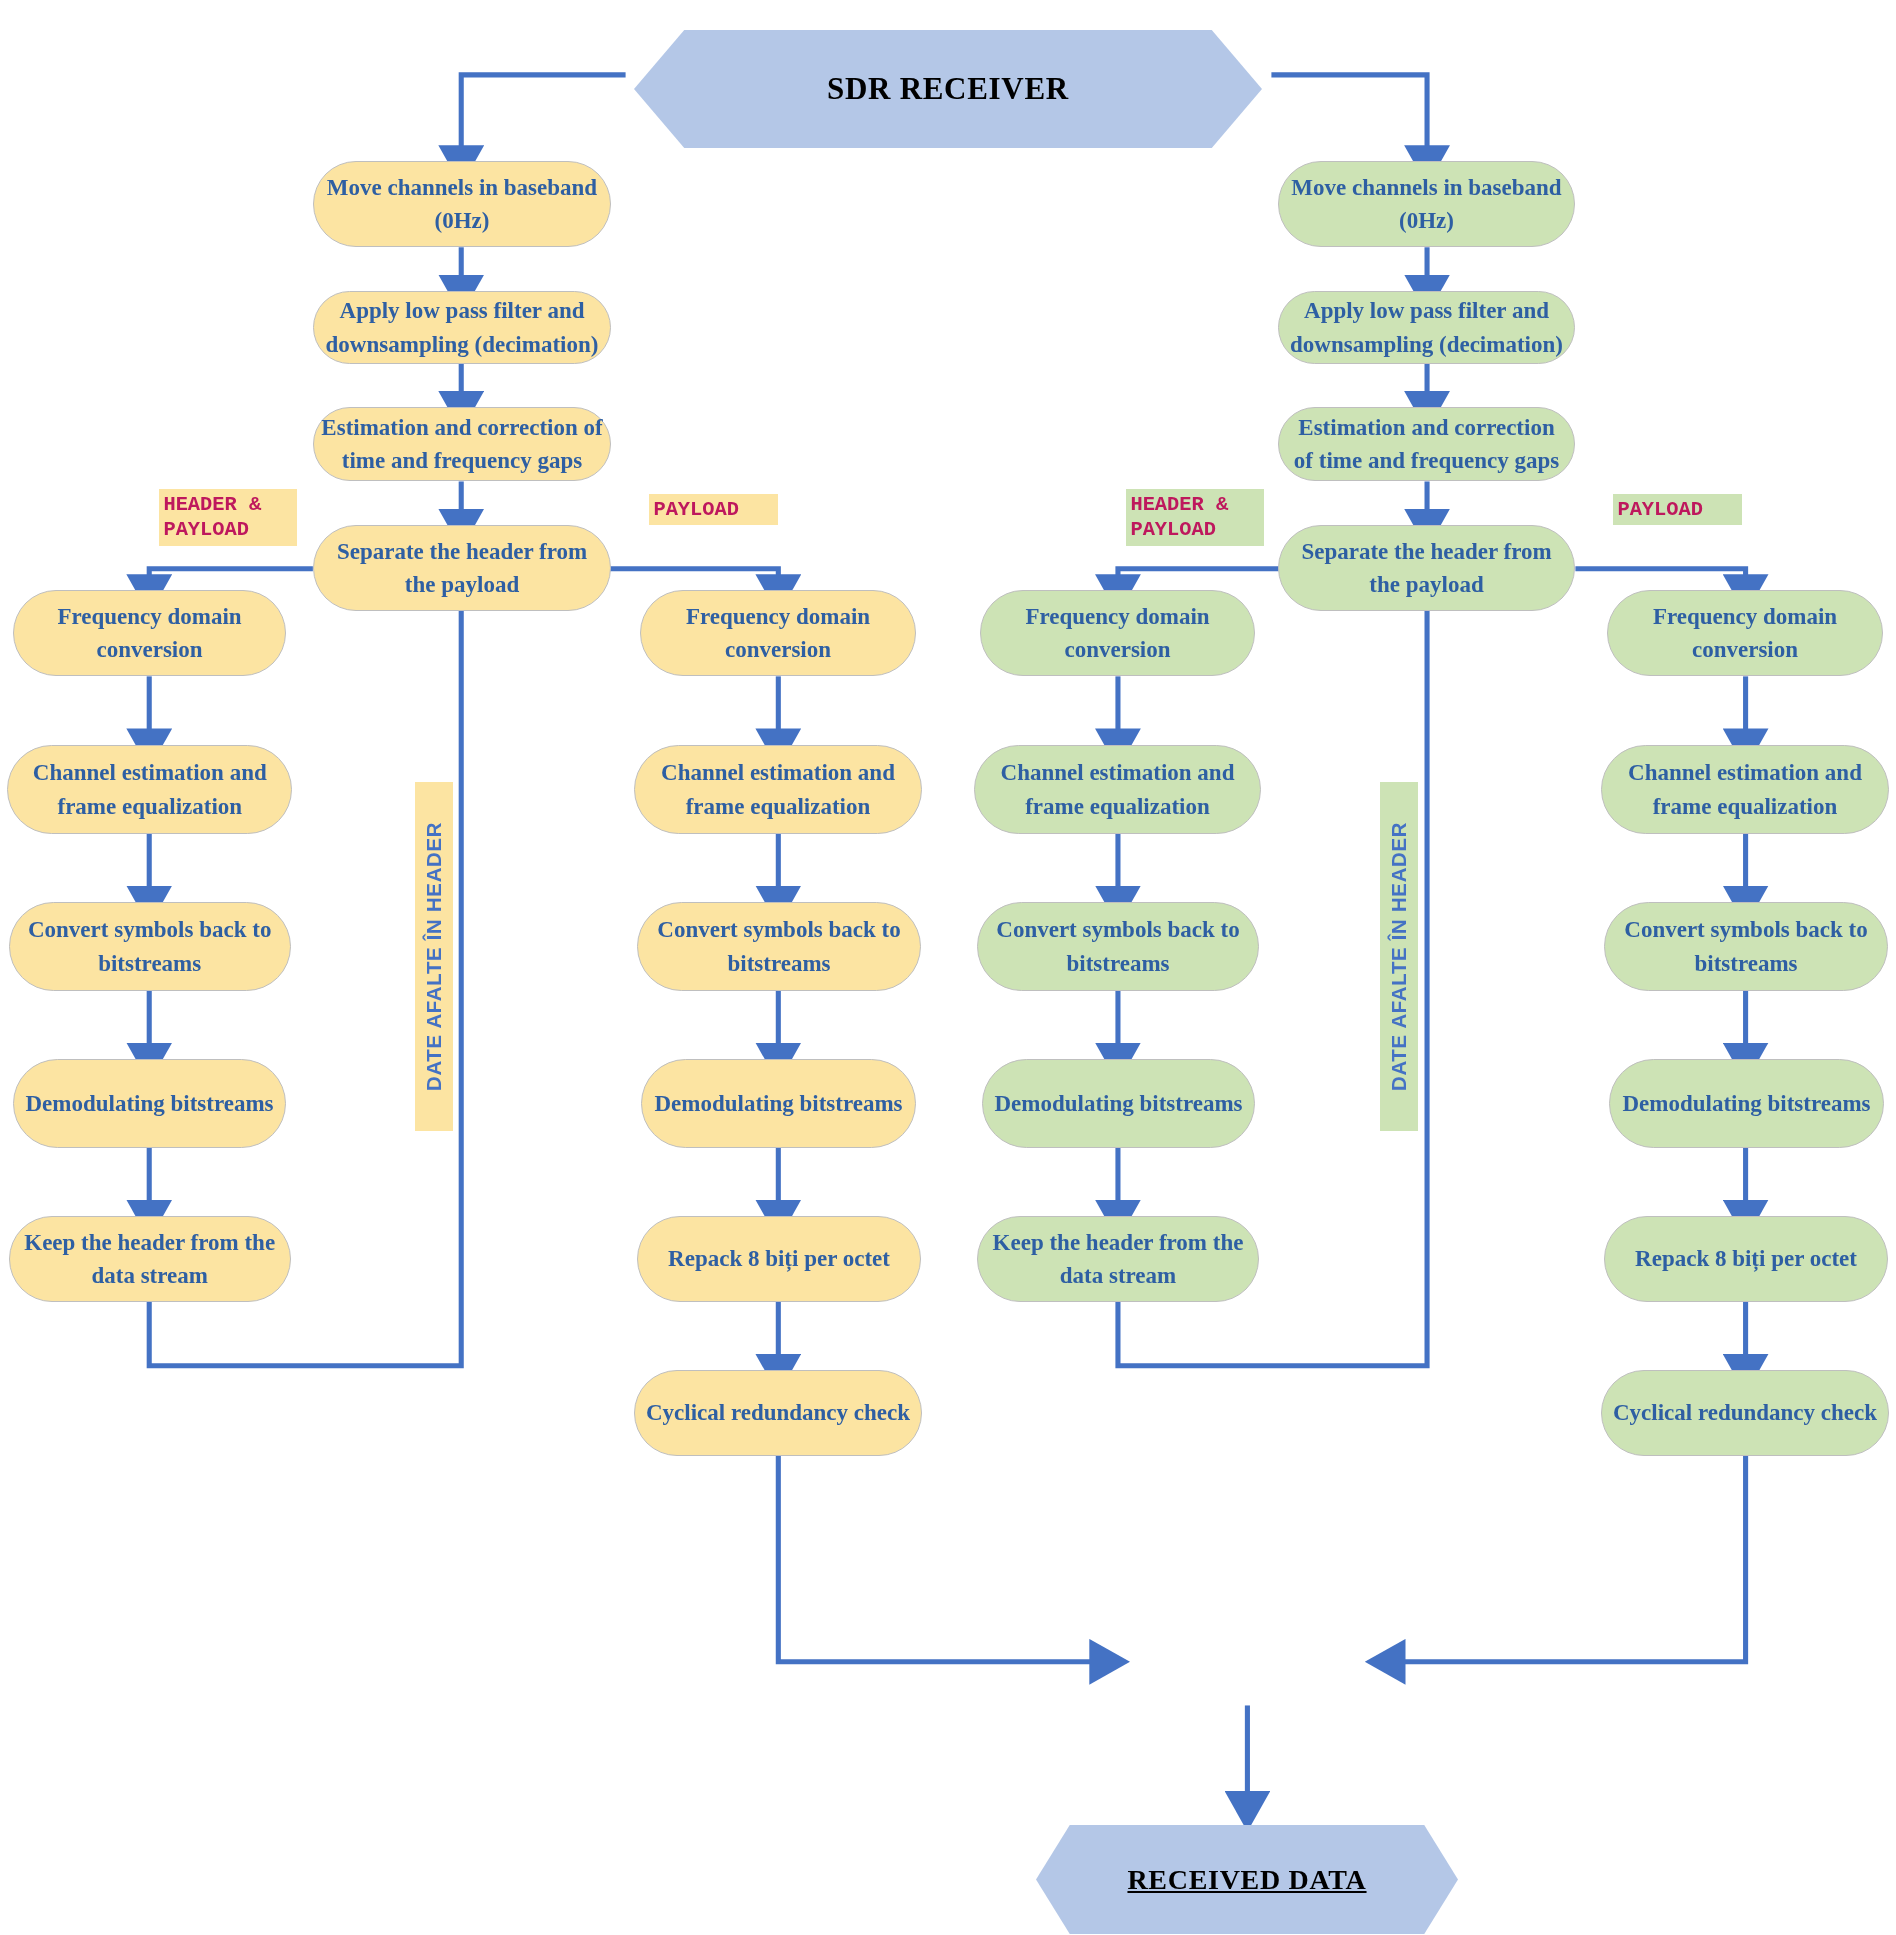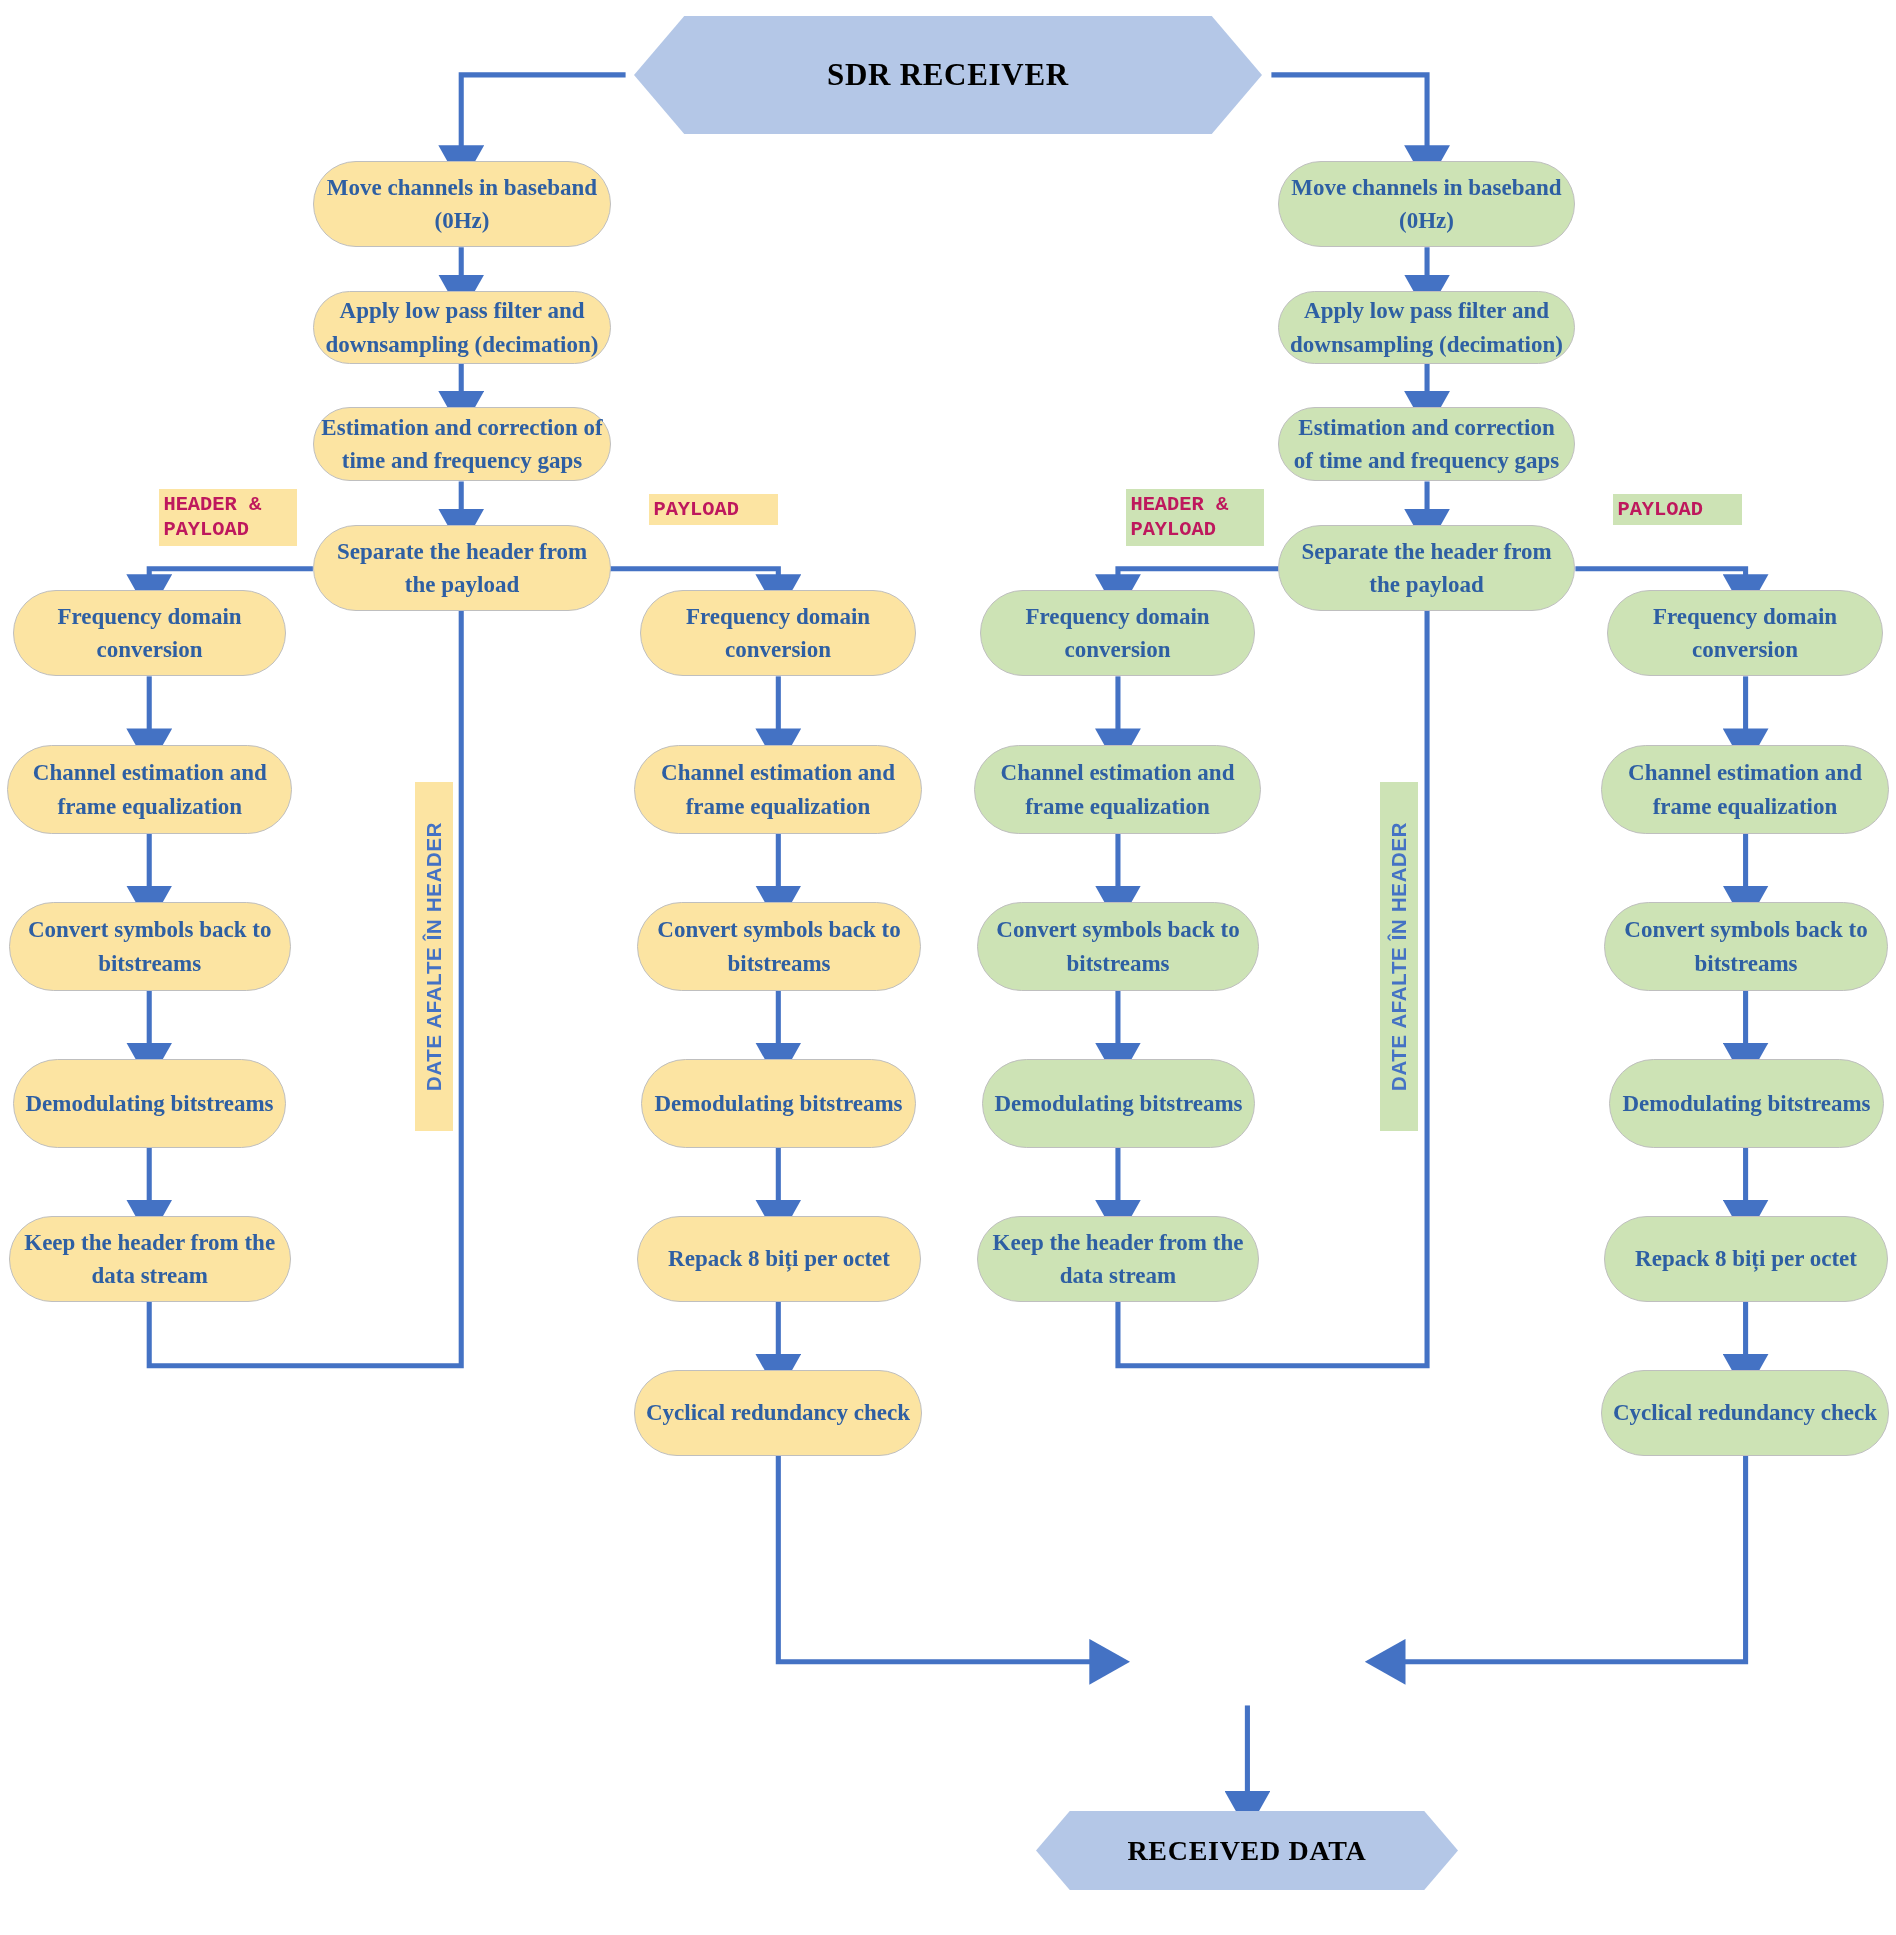--- a/index.html
+++ b/index.html
@@ -11,21 +11,21 @@
         text-align:center;color:#2E5FA3;font-family:"Liberation Serif",serif;line-height:1.45;
         border-radius:726px;border:1.5px solid #BFBFBF;}
   .node.yellow{background:#FCE4A2;}
   .node.green{background:#CDE3B5;}
   .node.darkgreen{background:#A9D18E;color:#000000;}
   .node span{display:block;padding:0 7.3px;font-weight:bold;}
 
   .hex{position:absolute;display:flex;align-items:center;justify-content:center;
        background:#B4C7E7;color:#000;font-weight:bold;font-family:"Liberation Serif",serif;
        clip-path:polygon(8% 0%, 92% 0%, 100% 50%, 92% 100%, 8% 100%, 0% 50%);
-       letter-spacing:0.7px;}
+       letter-spacing:0.7px;margin-top:14px;}
 
   .tag{position:absolute;font-family:Liberation Mono, monospace;color:#be185d;
        font-weight:600;line-height:1.25;padding:2.9px 4.4px;box-sizing:border-box;}
   .tag.yellow{background:#FCE4A2;}
   .tag.green{background:#CDE3B5;}
 
   .vtag{position:absolute;font-family:"Liberation Sans",sans-serif;color:#4472C4;
         font-weight:600;writing-mode:vertical-rl;transform:rotate(180deg);
         display:flex;align-items:center;justify-content:center;letter-spacing:0.7px;}
   .vtag.yellow{background:#FCE4A2;}
@@ -196,16 +196,16 @@
     <span>Demodulating bitstreams</span>
   </div>
   <div class="node green" style="left:1604px;top:1216px;width:284px;height:86px;font-size:23px;">
     <span>Repack 8 biți per octet</span>
   </div>
   <div class="node green" style="left:1601px;top:1370px;width:288px;height:86px;font-size:23px;">
     <span>Cyclical redundancy check</span>
   </div>
 
 
-  <div class="hex" style="left:1036px;top:1811px;width:422px;height:79px;font-size:28px;">RECEIVED DATA</div>
+  <div class="hex" style="left:1036px;top:1811px;width:422px;height:109px;font-size:28px;text-decoration:underline;">RECEIVED DATA</div>
 
 </div>
 
 
 </body></html>

